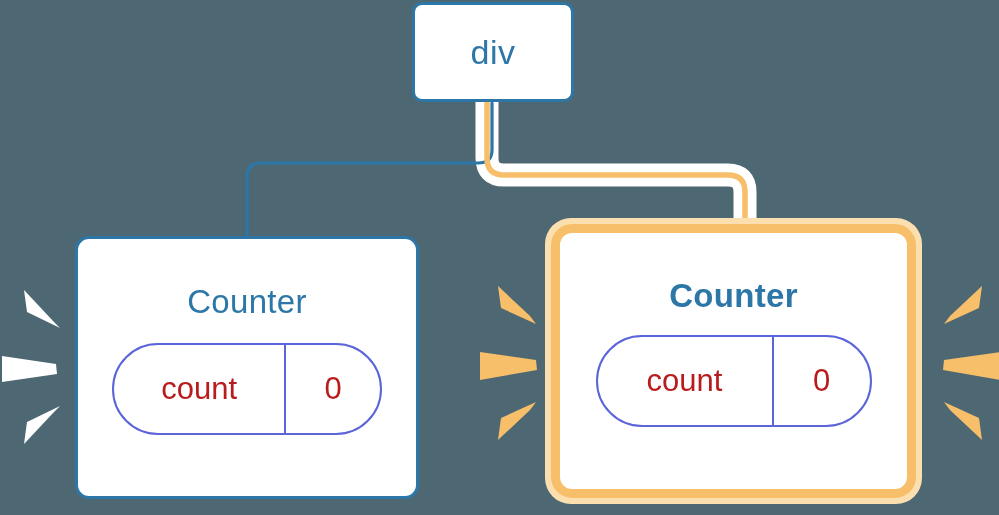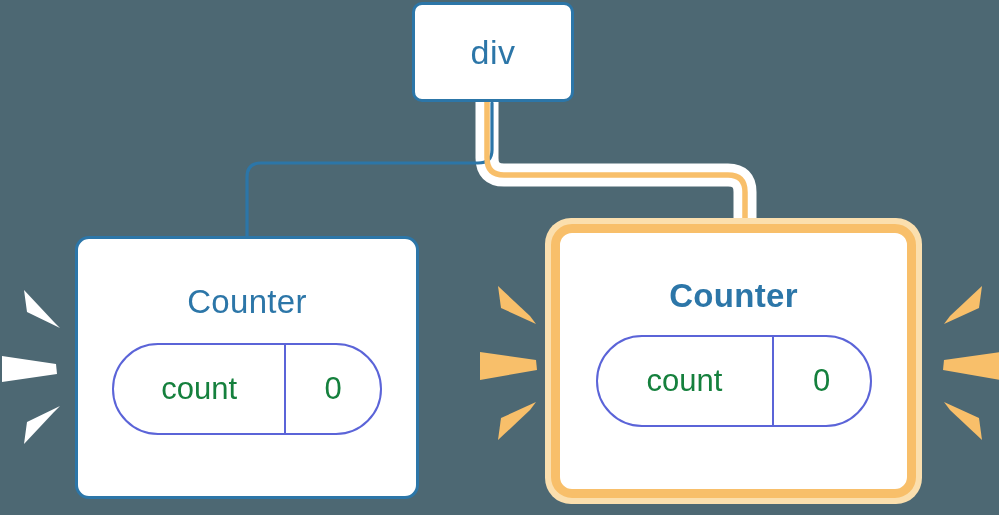--- a/index.html
+++ b/index.html
@@ -108,21 +108,21 @@
     overflow: hidden;
     background: #ffffff;
   }
   #node-counter-left .pill { width: 266px; margin-top: 22px; }
   #node-counter-right .pill { width: 272px; margin-top: 20px; }
 
   .pill-key, .pill-val {
     display: flex;
     align-items: center;
     justify-content: center;
-    color: #15803d;
+    color: #b91c1c;
     font-size: 31px;
     font-weight: 400;
   }
   .pill-key { flex: 0 0 64%; }
   .pill-val { flex: 1 1 auto; border-left: 2px solid #5b64d8; }
 
   
   .burst {
     position: absolute;
     width: 70px;

